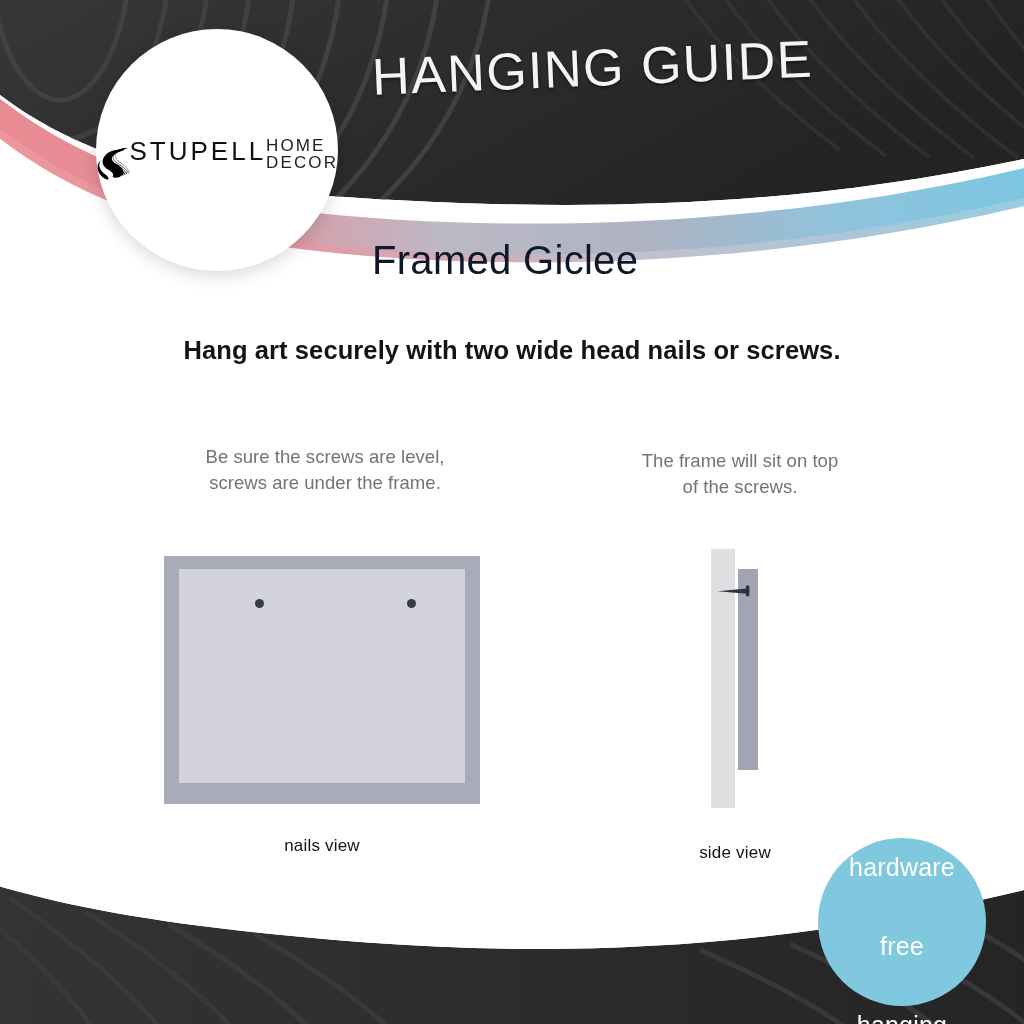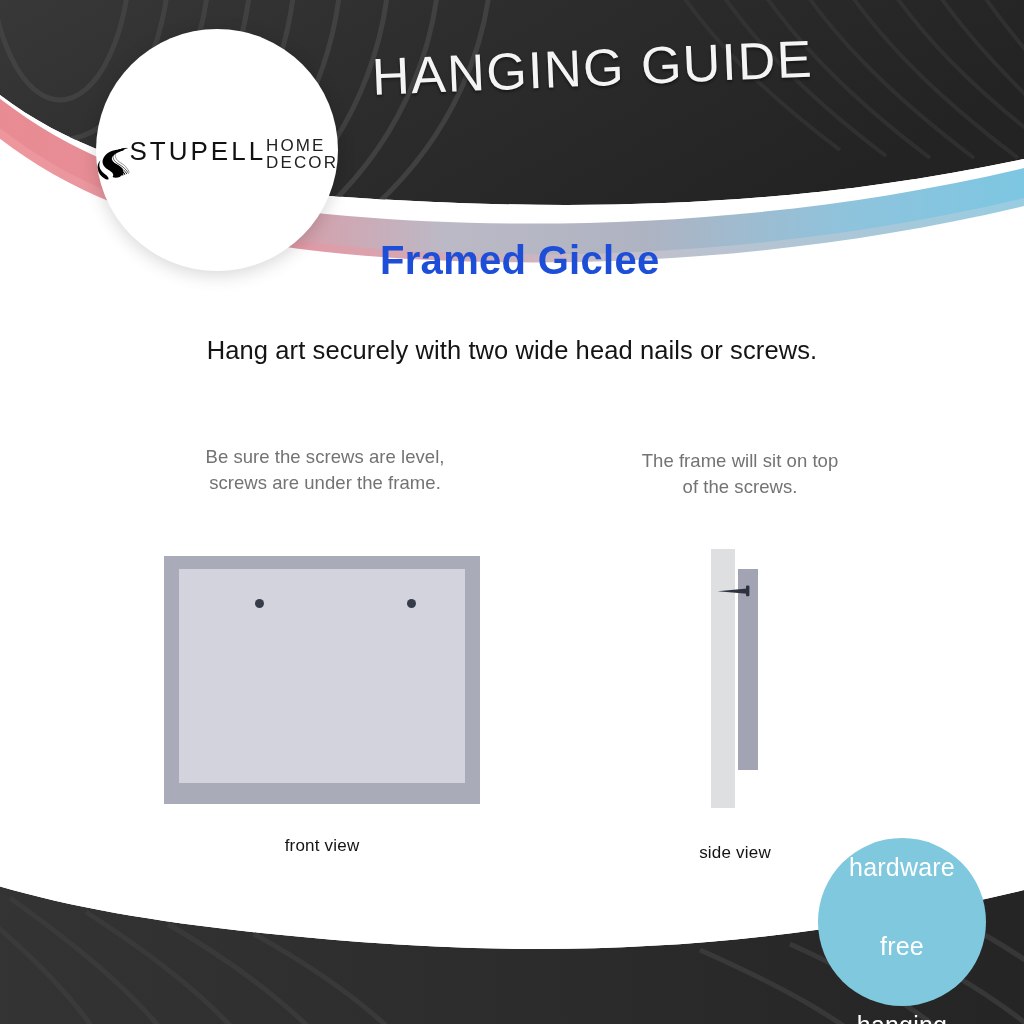--- a/index.html
+++ b/index.html
@@ -79,38 +79,38 @@
     letter-spacing: 1.5px;
     color: #f4f4f4;
     text-shadow: 0 2px 3px rgba(0,0,0,0.45);
     z-index: 25;
     white-space: nowrap;
   }
 
   
   #product-type {
     position: absolute;
-    left: 380px;
+    left: 372px;
     top: 238px;
     font-size: 40px;
-    font-weight: 700;
-    color: #1d4ed8;
+    font-weight: 400;
+    color: #0f172a;
     letter-spacing: 0.3px;
     z-index: 20;
   }
 
   
   #lead-instruction {
     position: absolute;
     left: 0;
     top: 336px;
     width: 1024px;
     text-align: center;
     font-size: 25.5px;
-    font-weight: 400;
+    font-weight: 700;
     color: #141414;
     letter-spacing: 0.1px;
     z-index: 20;
   }
 
   
   .panel {
     position: absolute;
     z-index: 20;
   }
@@ -337,21 +337,21 @@
     </div>
   </div>
 
   <div id="front-frame">
     <div id="front-frame-inner">
       <div id="screw-dot-left" class="screw-dot"></div>
       <div id="screw-dot-right" class="screw-dot"></div>
     </div>
   </div>
 
-  <div id="caption-front" class="view-caption">front view</div>
+  <div id="caption-front" class="view-caption">nails view</div>
 
   <div id="panel-side" class="panel">
     <div class="panel-caption-top">
       <div>The frame will sit on top</div>
       <div>of the screws.</div>
     </div>
   </div>
 
   <div id="side-wall"></div>
   <div id="side-frame"></div>

